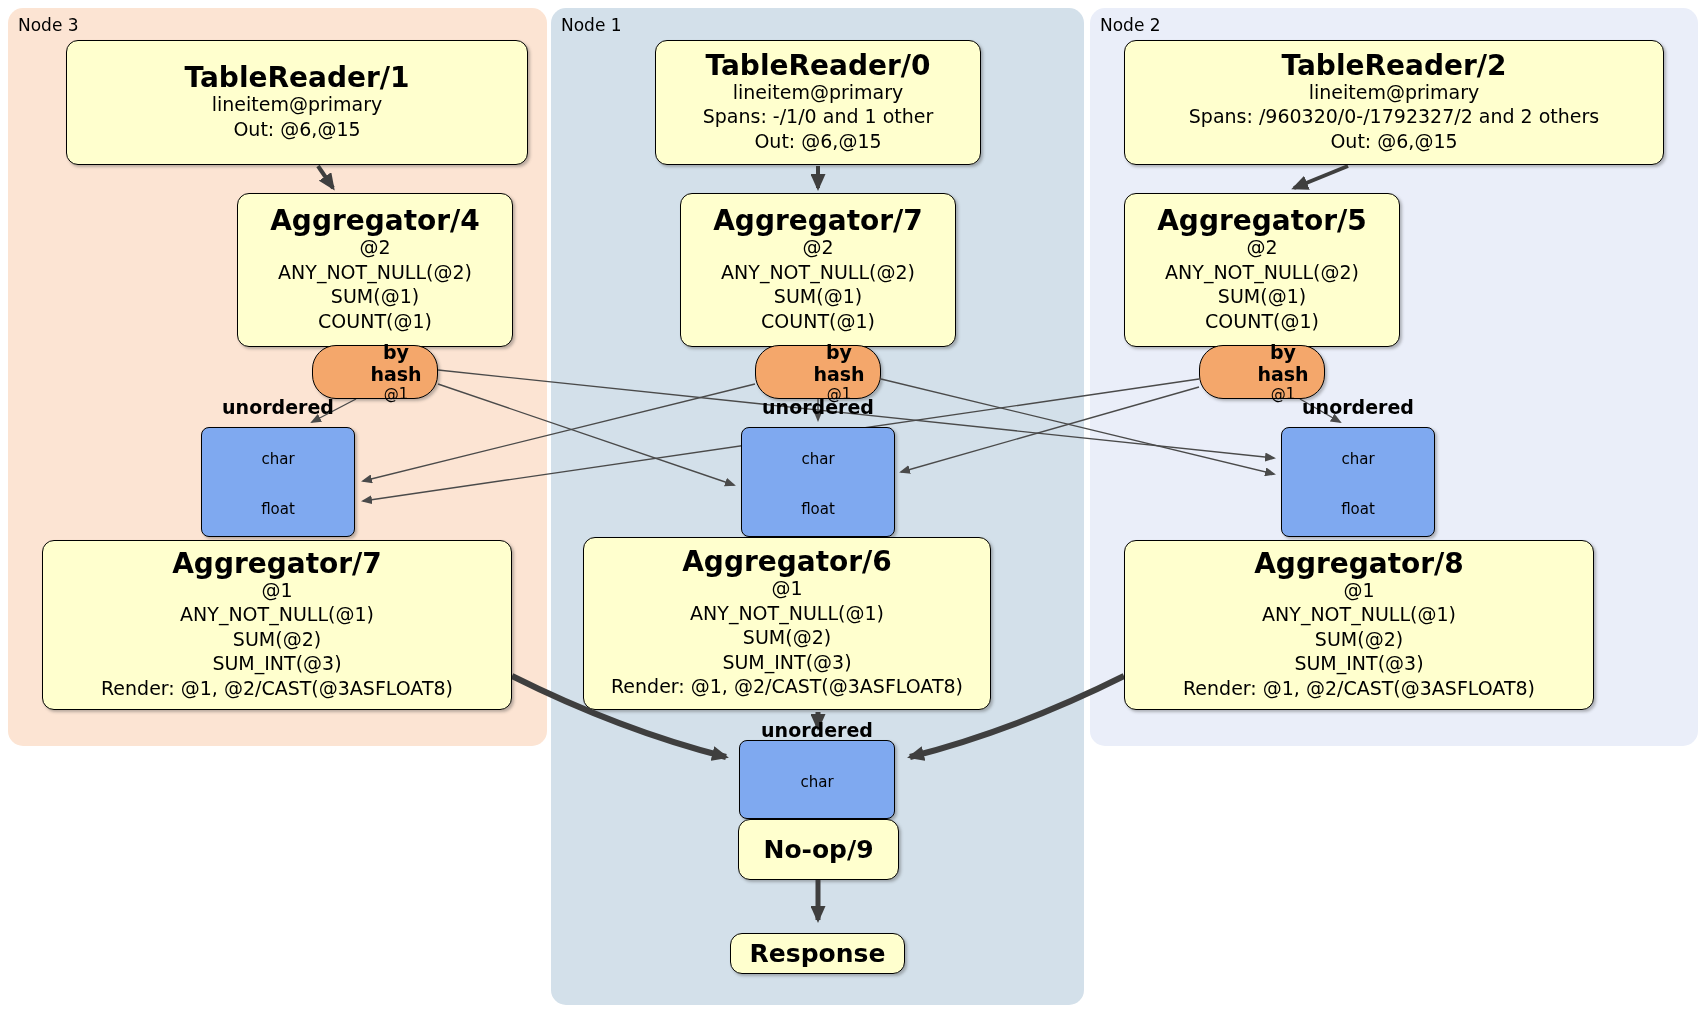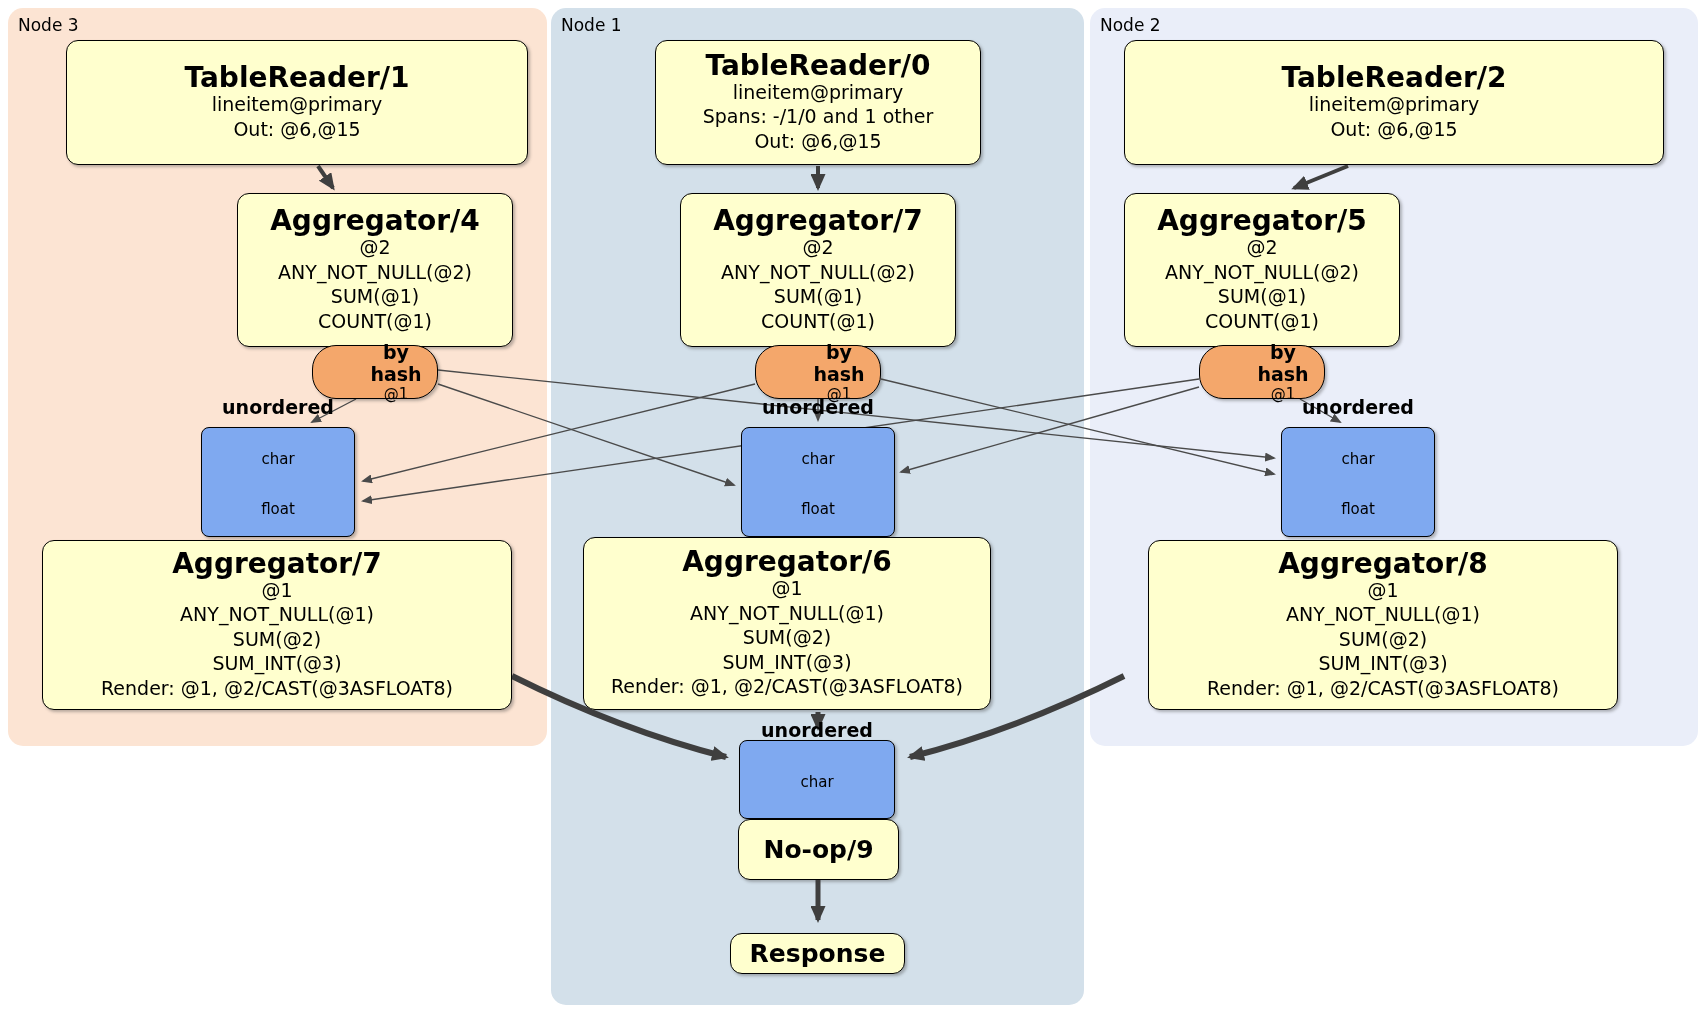--- a/index.html
+++ b/index.html
@@ -155,39 +155,40 @@
 <div class="nbox big-title" style="left:738px;top:819px;width:161px;height:61px">
   <div class="title">No-op/9</div>
 </div>
 <div class="nbox big-title" style="left:730px;top:933px;width:175px;height:41px">
   <div class="title">Response</div>
 </div>
 
 <div class="nbox" style="left:1124px;top:40px;width:540px;height:125px">
   <div class="title">TableReader/2</div>
   <div class="line">lineitem@primary</div>
+  <div class="line">Spans: /960320/0-/1792327/2 and 2 others</div>
   <div class="line">Out: @6,@15</div>
 </div>
 <div class="nbox" style="left:1124px;top:193px;width:276px;height:154px">
   <div class="title">Aggregator/5</div>
   <div class="line">@2</div>
   <div class="line">ANY_NOT_NULL(@2)</div>
   <div class="line">SUM(@1)</div>
   <div class="line">COUNT(@1)</div>
 </div>
 <div class="nbox router" style="left:1199px;top:345px;width:126px;height:54px">
   <div class="title">by hash</div>
   <div class="line">@1</div>
 </div>
 <div class="nbox sync" style="left:1281px;top:427px;width:154px;height:110px">
   <div class="title">unordered</div>
   <div class="line">char</div>
   <div class="line">float</div>
   <div class="line">int</div>
 </div>
-<div class="nbox" style="left:1148px;top:540px;width:470px;height:170px">
+<div class="nbox" style="left:1124px;top:540px;width:470px;height:170px">
   <div class="title">Aggregator/8</div>
   <div class="line">@1</div>
   <div class="line">ANY_NOT_NULL(@1)</div>
   <div class="line">SUM(@2)</div>
   <div class="line">SUM_INT(@3)</div>
   <div class="line">Render: @1, @2/CAST(@3ASFLOAT8)</div>
 </div>
 
 </body></html>

